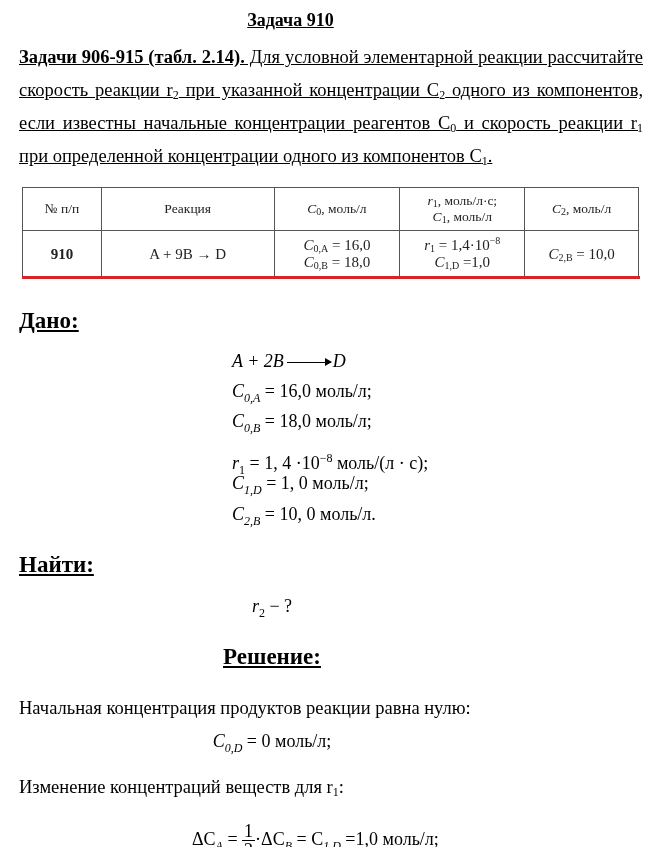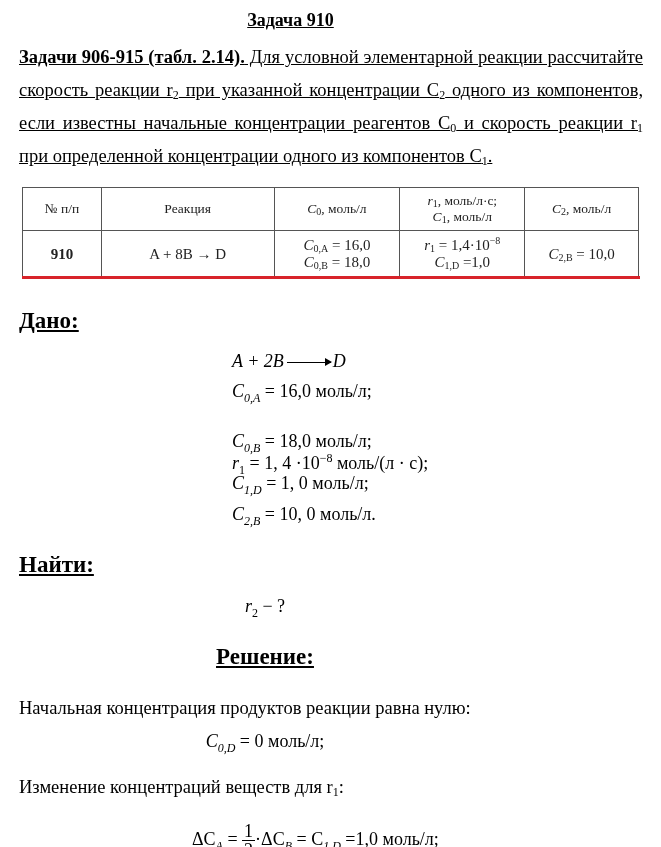--- a/index.html
+++ b/index.html
@@ -20,21 +20,21 @@
   .redline { position:absolute; left:22px; top:276px; width:618px; height:3px; background:#d8232a; }
   .it { font-style:italic; }
   .sm { font-size:10px; vertical-align:-2px; line-height:0; }
   .sup { font-size:10px; vertical-align:6px; line-height:0; }
   .heading { font-weight:bold; text-decoration:underline; font-size:23px; }
   .math { font-size:18px; }
   .mline { position:absolute; left:232px; font-size:18px; white-space:nowrap; }
   .msub { font-size:12px; vertical-align:-5px; line-height:0; font-style:italic; }
   .msub-up { font-size:12px; vertical-align:-5px; line-height:0; }
   .body-text { left:19px; font-size:18.5px; }
-  .center { left:0; width:530px; text-align:center; }
+  .center { left:7px; width:530px; text-align:center; }
   .arrow { display:inline-block; width:44px; border-top:1px solid #000; position:relative; vertical-align:middle; margin:0 2px 0 3px; }
   .arrow:after { content:""; position:absolute; right:-1px; top:-5px; border-left:7px solid #000; border-top:4.5px solid transparent; border-bottom:4.5px solid transparent; }
   .frac { display:inline-block; text-align:center; vertical-align:middle; line-height:1; }
   .frac .n { display:block; border-bottom:1px solid #000; padding:0 2px; }
 </style>
 </head>
 <body>
 
 <div class="abs title">Задача 910</div>
 
@@ -51,35 +51,35 @@
   <tbody>
       <tr class="h">
     <td>№ п/п</td>
     <td>Реакция</td>
     <td><span class="it">C</span><span class="sm">0</span><span>, моль/л</span></td>
     <td style="line-height:16px;"><span class="it">r</span><span class="sm">1</span><span>, моль/л·с;</span><br><span class="it">C</span><span class="sm">1</span><span>, моль/л</span></td>
     <td><span class="it">C</span><span class="sm">2</span><span>, моль/л</span></td>
   </tr>
   <tr class="b">
     <td style="font-weight:bold;">910</td>
-    <td>A + 8B → D</td>
+    <td>A + 9B → D</td>
     <td style="line-height:17px;"><span class="it">C</span><span class="sm">0,A</span><span> = 16,0</span><br><span class="it">C</span><span class="sm">0,B</span><span> = 18,0</span></td>
     <td style="line-height:17px;"><span class="it">r</span><span class="sm">1</span><span> = 1,4·10</span><span class="sup">−8</span><br><span class="it">C</span><span class="sm">1,D</span><span> =1,0</span></td>
     <td><span class="it">C</span><span class="sm">2,B</span><span> = 10,0</span></td>
   </tr>
 </tbody>
   </table>
 <div class="redline"></div>
 
 <div class="abs heading" style="left:19px; top:308px;">Дано:</div>
 
 <div class="mline" style="top:351px;"><span class="it">A + 2B</span><span class="arrow"></span><span class="it">D</span></div>
 
 <div class="mline" style="top:381px;"><span class="it">C</span><span class="msub">0,A</span><span> = 16,0  моль/л;</span></div>
-<div class="mline" style="top:411px;margin-top:20px;"><span class="it">C</span><span class="msub">0,B</span><span> = 18,0  моль/л;</span></div>
+<div class="mline" style="top:411px;"><span class="it">C</span><span class="msub">0,B</span><span> = 18,0  моль/л;</span></div>
 <div class="mline" style="top:441px;margin-top:12px;"><span class="it">r</span><span class="msub-up">1</span><span> = 1, 4 ·10</span><span class="sup" style="font-size:12px;vertical-align:7px;">−8</span><span>  моль/(л · с);</span></div>
 <div class="mline" style="top:473px;"><span class="it">C</span><span class="msub">1,D</span><span> = 1, 0  моль/л;</span></div>
 <div class="mline" style="top:504px;"><span class="it">C</span><span class="msub">2,B</span><span> = 10, 0  моль/л.</span></div>
 
 <div class="abs heading" style="left:19px; top:552px;">Найти:</div>
 
 <div class="abs center math" style="top:596px;"><span class="it">r</span><span class="msub-up">2</span><span> − ?</span></div>
 
 <div class="abs center heading" style="top:644px;"><span>Решение:</span></div>
 

